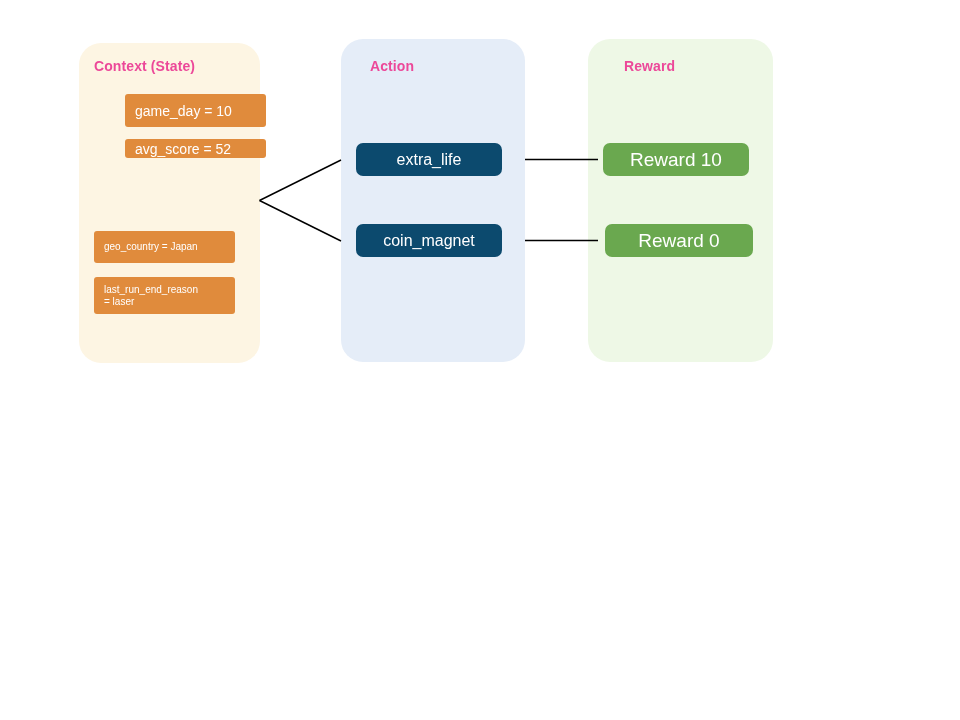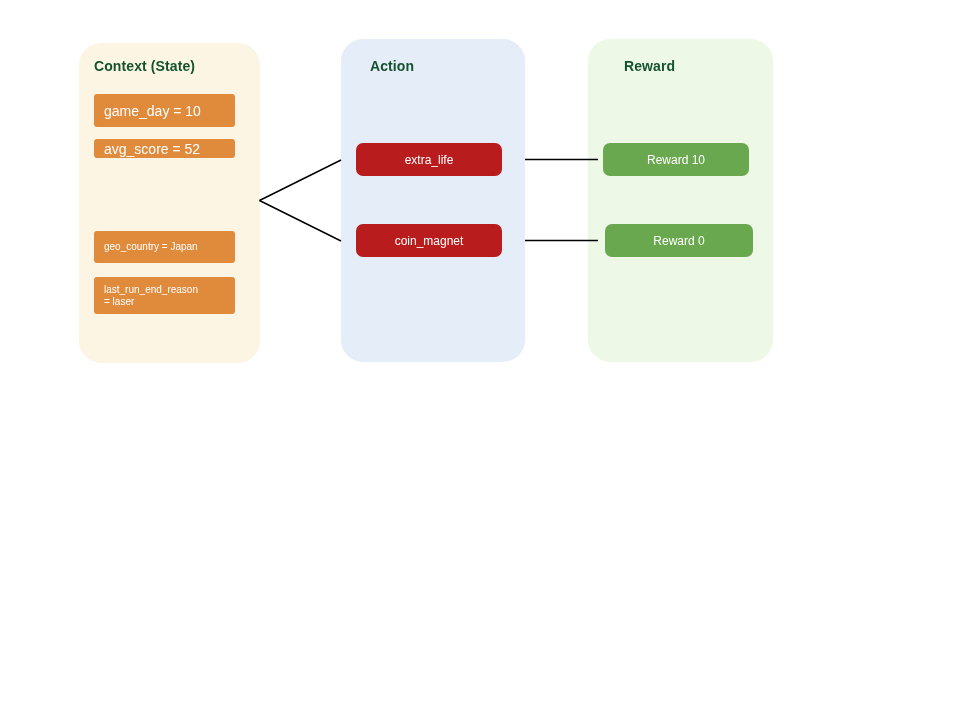--- a/index.html
+++ b/index.html
@@ -27,21 +27,21 @@
   
   .panel {
     position: absolute;
     border-radius: 22px;
     box-sizing: border-box;
   }
   .panel-title {
     position: absolute;
     font-size: 14px;
     font-weight: bold;
-    color: #14532d;
+    color: #ec4899;
     letter-spacing: 0.1px;
     white-space: nowrap;
   }
 
   #panel-context {
     left: 79px;  top: 43px;
     width: 181px; height: 320px;
     background: #fdf5e3;
   }
   #panel-action {
@@ -66,54 +66,54 @@
     width: 141px;
     background: #e08b3c;
     border-radius: 3px;
     color: #ffffff;
     box-sizing: border-box;
     display: flex;
     align-items: center;
     padding-left: 10px;
     white-space: pre-line;
   }
-  .chip-ctx.big   { font-size: 14px; }
+  .chip-ctx.big   { font-size: 14px; margin-left: 31px; }
   .chip-ctx.small { font-size: 10px; line-height: 12px; }
 
   #ctx-0 { top: 94px;  height: 33px; }
   #ctx-1 { top: 139px; height: 19px; }
   #ctx-2 { top: 185px; height: 33px; }
   #ctx-3 { top: 231px; height: 32px; }
   #ctx-4 { top: 277px; height: 37px; }
 
   
   .chip-action {
     position: absolute;
     left: 356px;
     width: 146px;
     height: 33px;
-    background: #b91c1c;
+    background: #0c4a6e;
     border-radius: 7px;
     color: #ffffff;
-    font-size: 12px;
+    font-size: 16px;
     display: flex;
     align-items: center;
     justify-content: center;
     box-sizing: border-box;
   }
   #act-0 { top: 143px; }
   #act-1 { top: 224px; }
 
   
   .chip-reward {
     position: absolute;
     background: #6aa84f;
     border-radius: 7px;
     color: #ffffff;
-    font-size: 12px;
+    font-size: 19px;
     height: 33px;
     display: flex;
     align-items: center;
     justify-content: center;
     box-sizing: border-box;
   }
   #rew-0 { left: 603px; top: 143px; width: 146px; }
   #rew-1 { left: 605px; top: 224px; width: 148px; }
 
   

